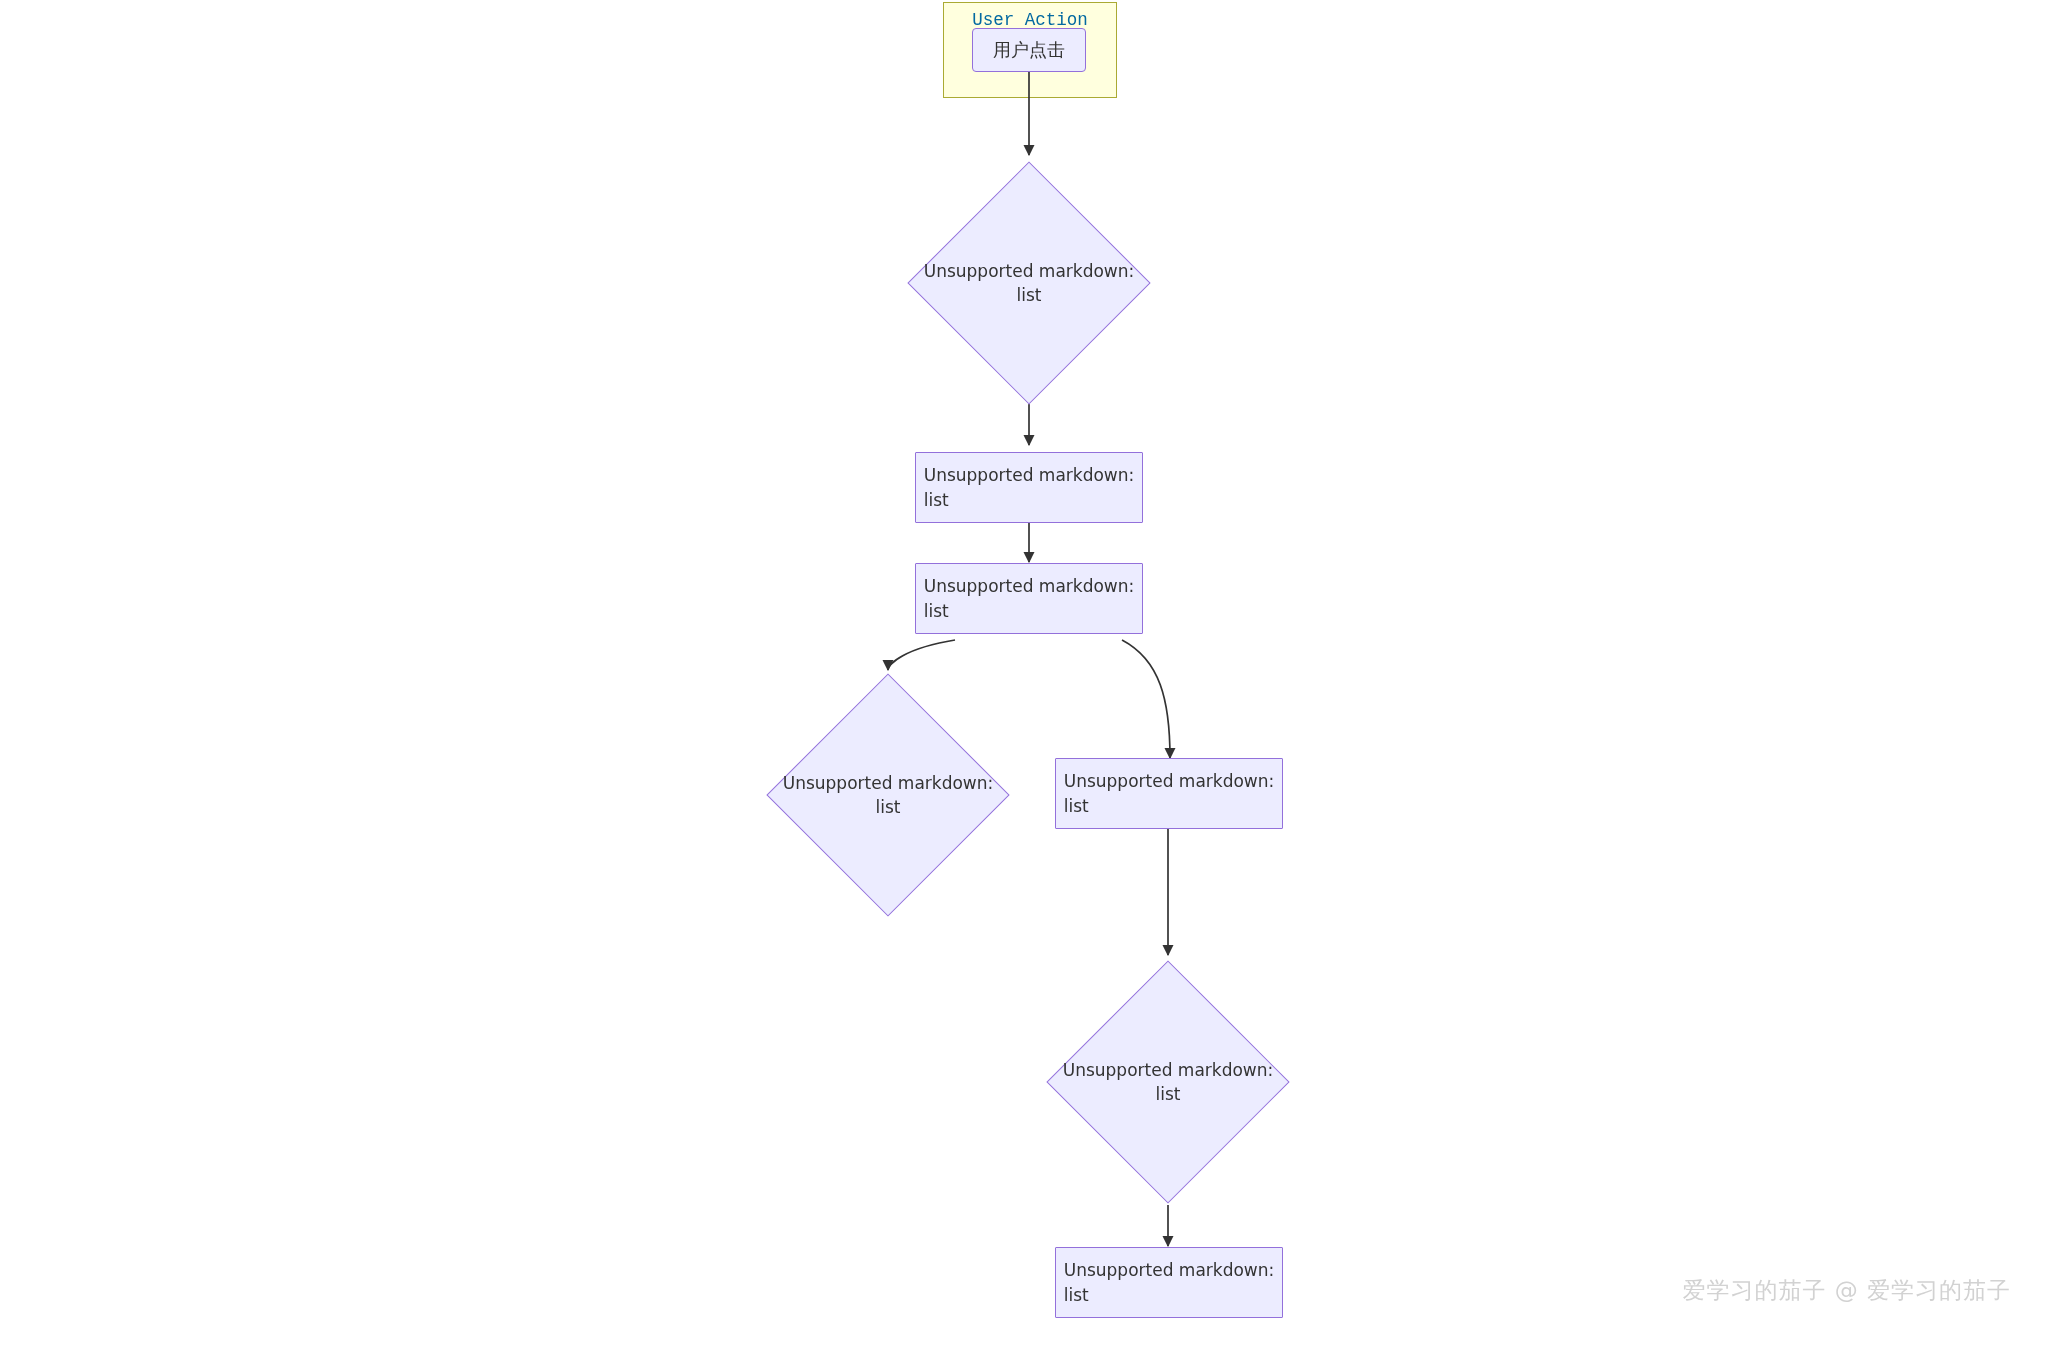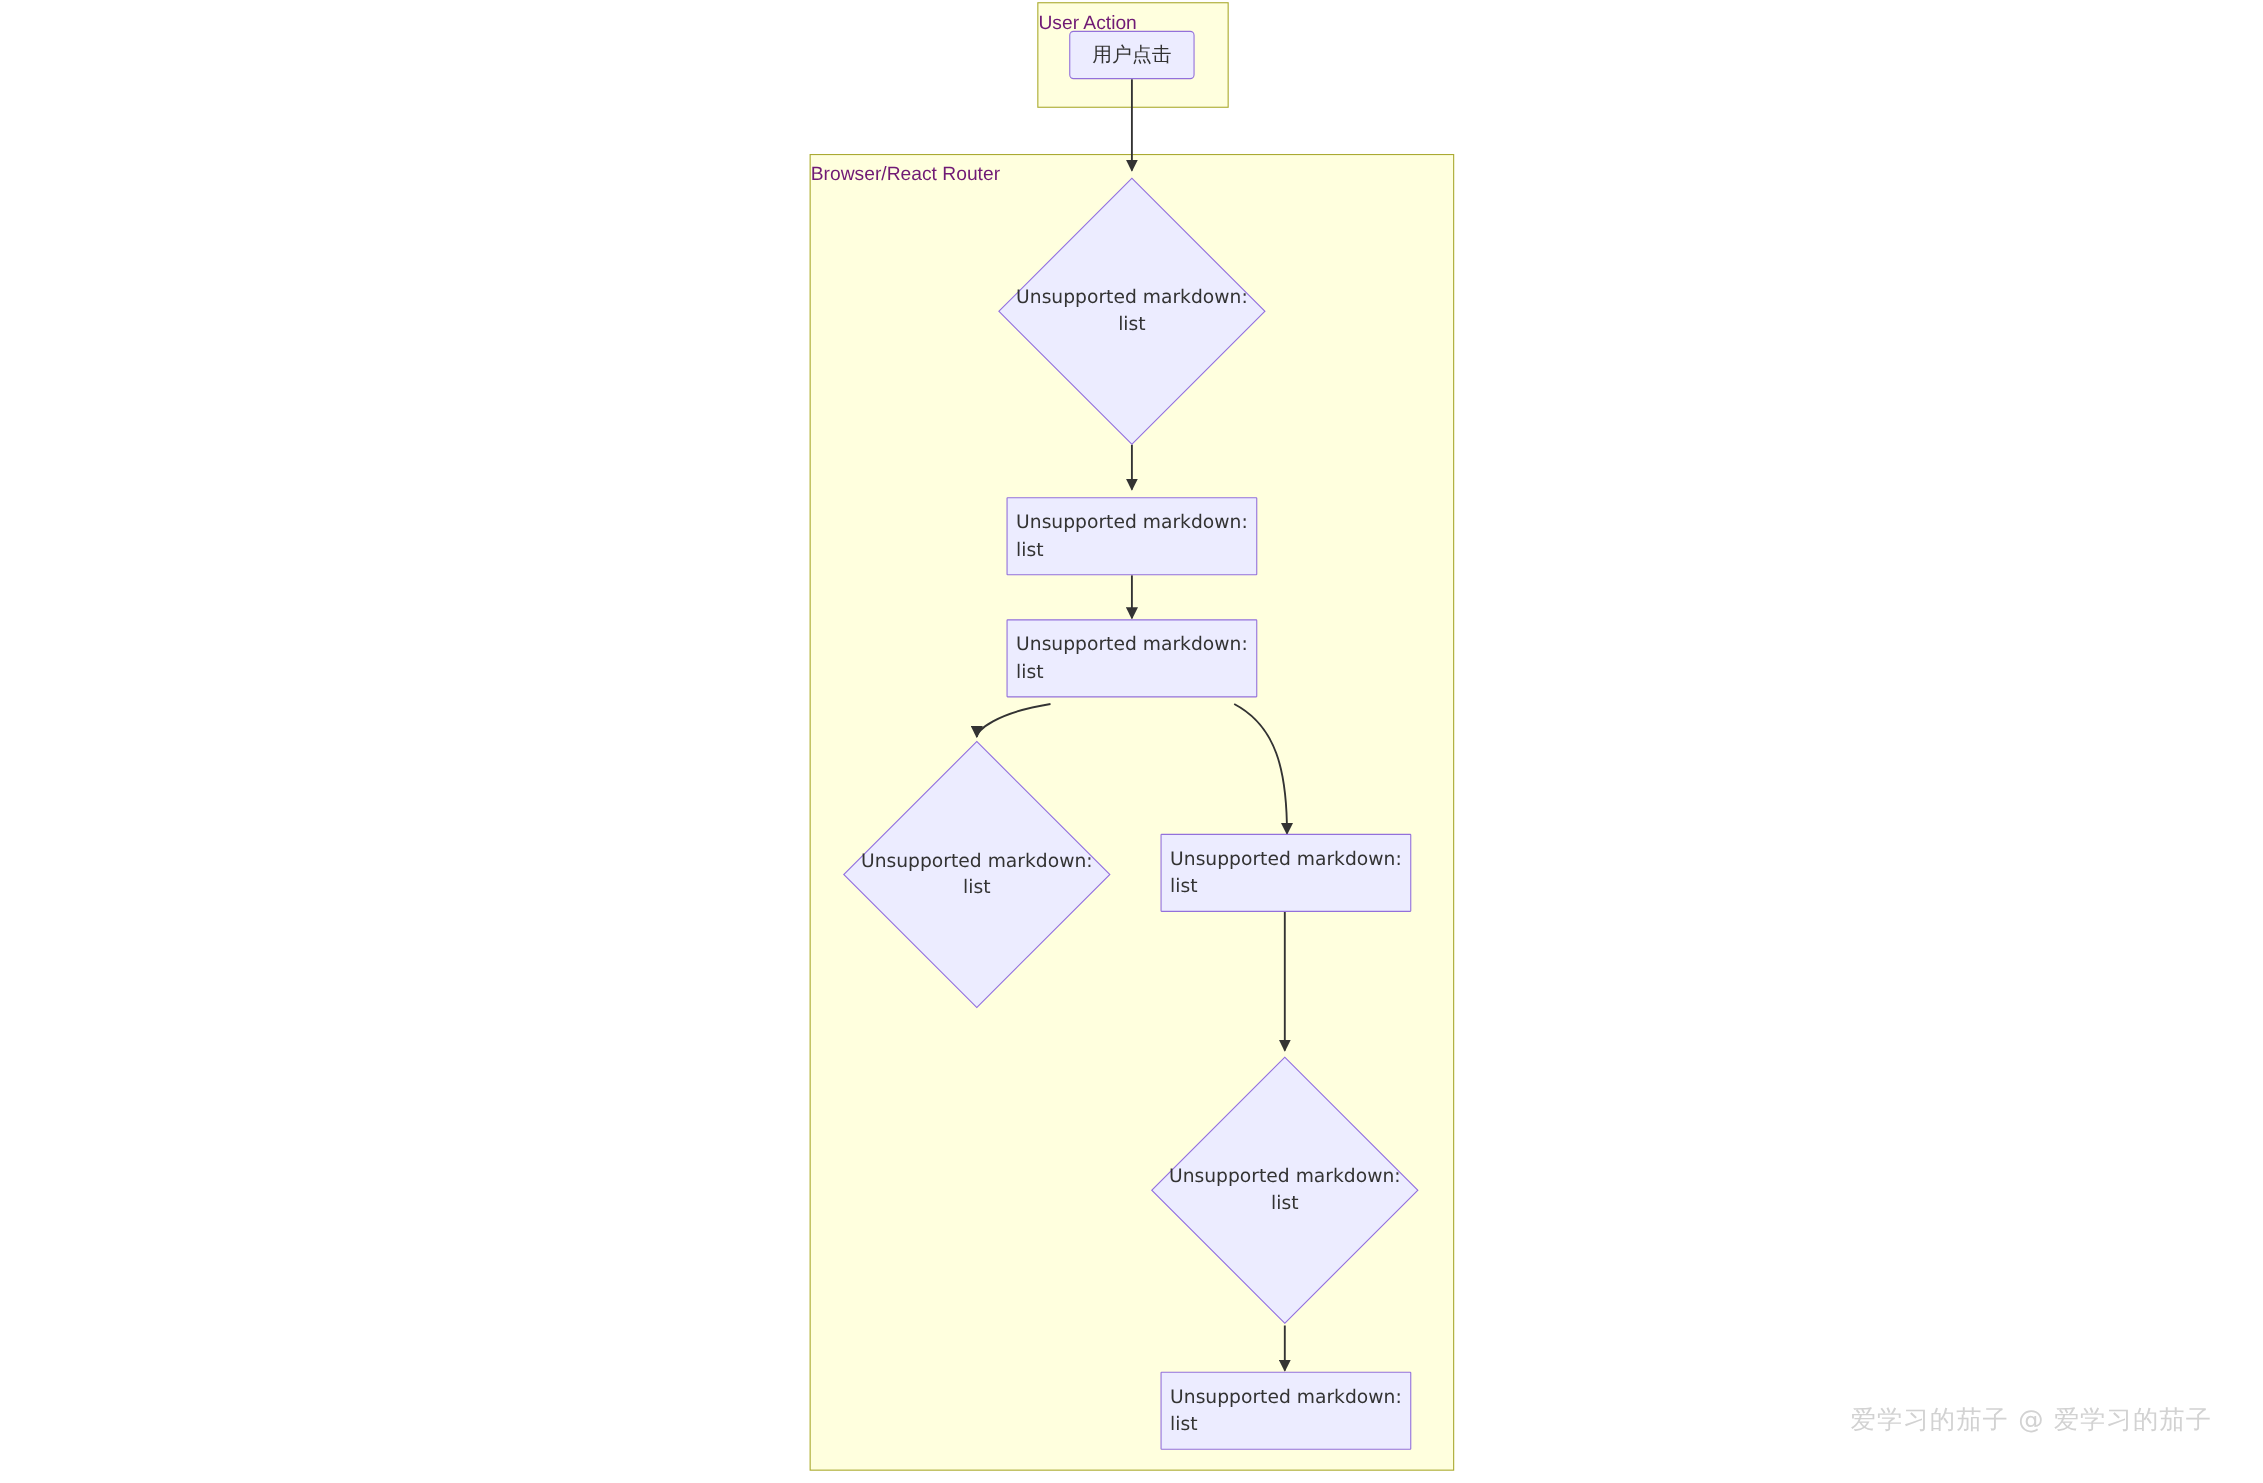--- a/index.html
+++ b/index.html
@@ -28,24 +28,24 @@
     background: #ffffde;
     border: 1.4px solid #aaaa33;
     box-sizing: border-box;
     border-radius: 0px;
   }
   .cluster-label {
     position: absolute;
     top: 7px;
     left: 0;
     width: 100%;
-    text-align: left;
+    text-align: center;
     font-size: 17.5px;
-    color: #701a75;
-    font-family: Liberation Sans, sans-serif;
+    color: #0369a1;
+    font-family: Liberation Mono, monospace;
     white-space: nowrap;
   }
 
   #cluster-user-action {
     left: 943px;
     top: 2px;
     width: 174px;
     height: 96px;
   }
   #cluster-browser {
@@ -143,23 +143,20 @@
 </style>
 </head>
 <body>
 
 <div id="canvas">
 
   <div class="cluster" id="cluster-user-action">
     <div class="cluster-label">User Action</div>
   </div>
 
-  <div class="cluster" id="cluster-browser">
-    <div class="cluster-label">Browser/React Router</div>
-  </div>
 
   <svg id="edges" viewBox="0 0 2057 1348" xmlns="http://www.w3.org/2000/svg">
     <defs>
       <marker id="arrow" viewBox="0 0 10 10" refX="9" refY="5" markerWidth="6.5" markerHeight="6.5" orient="auto-start-reverse">
         <path d="M 0 0 L 10 5 L 0 10 z" fill="#333333"></path>
       </marker>
     </defs>
 
     <path class="edge-path" d="M 1029,72 L 1029,155" marker-end="url(#arrow)"></path>
 

